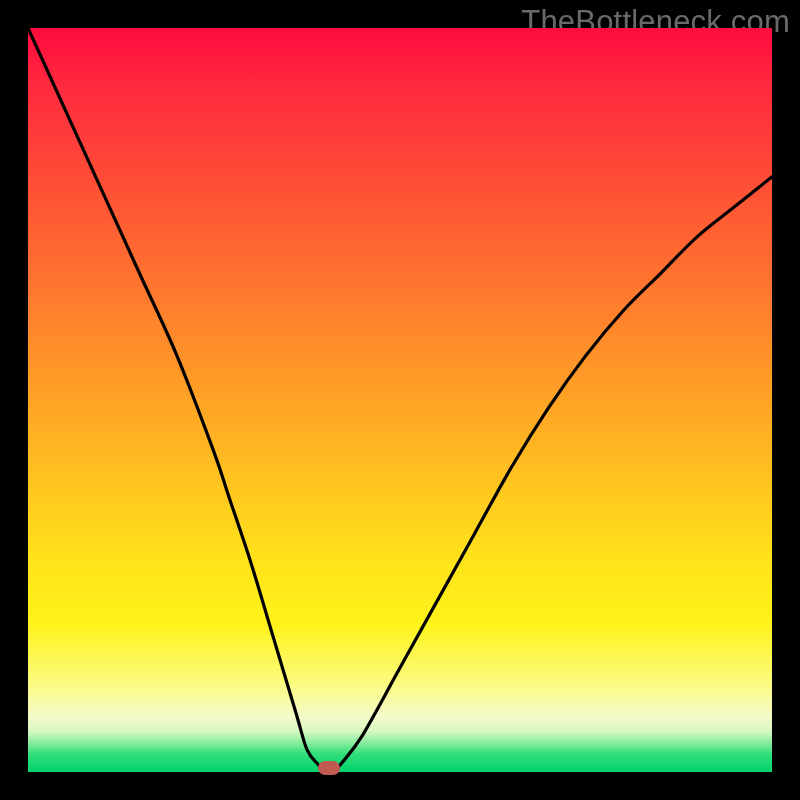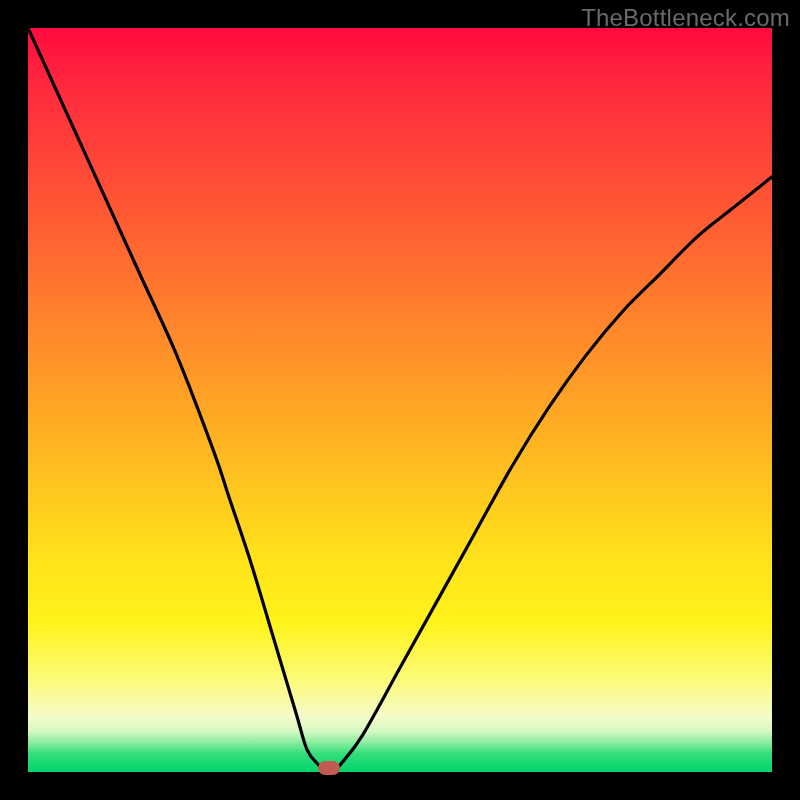--- a/index.html
+++ b/index.html
@@ -57,21 +57,21 @@
     height: 14px;
     border-radius: 8px;
     background: #c15a51;
     transform: translate(-50%, -50%);
   }
   .watermark {
     position: absolute;
     top: 4px;
     right: 10px;
     color: #6a6a6a;
-    font-size: 24px;
+    font-size: 31px;
     letter-spacing: 0.2px;
     user-select: none;
   }
 </style>
 </head>
 <body>
 
 <div class="frame">
 
   <div class="watermark">TheBottleneck.com</div>

